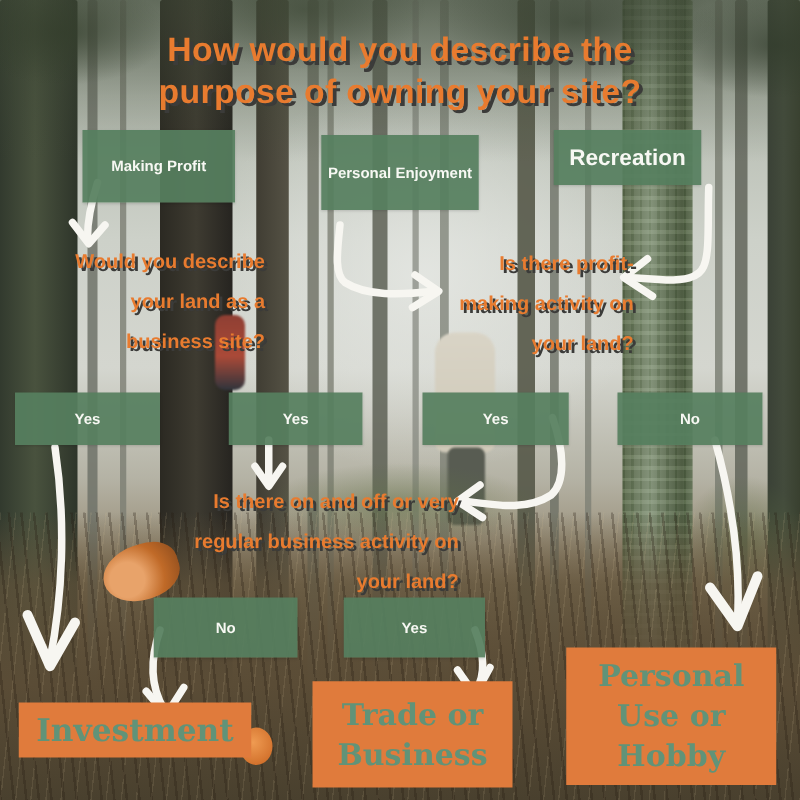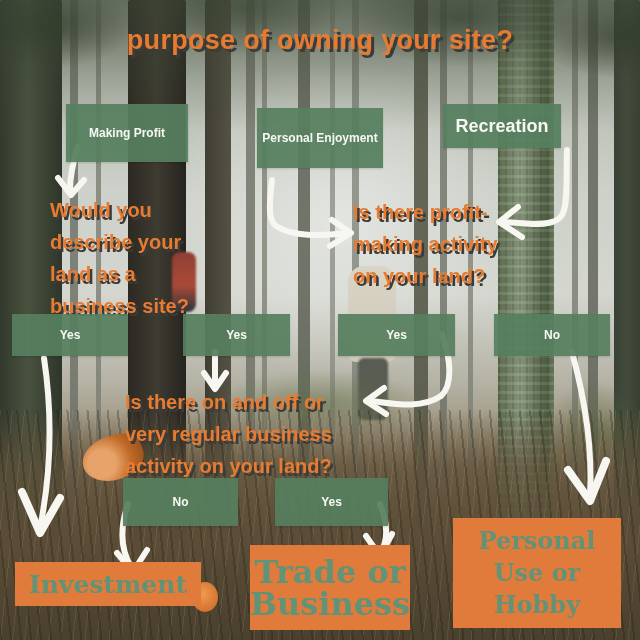--- a/index.html
+++ b/index.html
@@ -64,22 +64,22 @@
   .mushroom{position:absolute;left:192px;top:582px;width:26px;height:30px;border-radius:50%;
     background:radial-gradient(circle at 40% 40%,#ef9b52,#c96420);}
 
   
   .title{position:absolute;left:0;top:24px;width:640px;text-align:center;
     color:#e87b2f;font-weight:800;font-size:27px;line-height:33px;letter-spacing:.3px;
     text-shadow:3px 3px 0 #3b3b39;}
   .gbox{position:absolute;background:rgba(86,127,95,.93);color:#f7f8f3;font-weight:700;
     display:flex;align-items:center;justify-content:center;text-align:center;
     font-size:12px;line-height:27px;box-shadow:0 1px 2px rgba(0,0,0,.15);}
-  .q{position:absolute;color:#e87b2f;font-weight:800;font-size:20px;line-height:32px;
-    text-align:left;text-shadow:2.5px 2.5px 0 #3b3b39;}
+  .q{position:absolute;color:#e87b2f;font-weight:800;font-size:16px;line-height:32px;
+    text-align:right;text-shadow:2.5px 2.5px 0 #3b3b39;}
   .obox{position:absolute;background:#e07b3c;color:#619378;
     font-family:"DejaVu Serif",serif;font-weight:700;text-align:center;
     display:flex;align-items:center;justify-content:center;}
   .arrows{position:absolute;inset:0;pointer-events:none;}
 </style>
 </head>
 <body>
 
 <div class="stage">
 
@@ -157,20 +157,21 @@
       </g>
 
       <g>
         <path d="M 380,504 C 388,524 388,540 381,552"></path>
         <path d="M 366,536 L 380,556 L 392,534"></path>
       </g>
     </g>
   </svg>
 
   <div class="title">
+    <div>How would you describe the</div>
     <div>purpose of owning your site?</div>
   </div>
 
   <div class="gbox" style="left:66px;top:104px;width:122px;height:58px;">
     <span>Making Profit</span>
   </div>
   <div class="gbox" style="left:257px;top:108px;width:126px;height:60px;">
     <span>Personal Enjoyment</span>
   </div>
   <div class="gbox" style="left:443px;top:104px;width:118px;height:44px;font-size:18px;">
@@ -197,20 +198,20 @@
   <div class="gbox" style="left:123px;top:478px;width:115px;height:48px;">
     <span>No</span>
   </div>
   <div class="gbox" style="left:275px;top:478px;width:113px;height:48px;">
     <span>Yes</span>
   </div>
 
   <div class="obox" style="left:15px;top:562px;width:186px;height:44px;font-size:25px;">
     <span>Investment</span>
   </div>
-  <div class="obox" style="left:250px;top:545px;width:160px;height:85px;font-size:32px;line-height:32px;">
+  <div class="obox" style="left:250px;top:545px;width:160px;height:85px;font-size:24px;line-height:32px;">
     <span>Trade or Business</span>
   </div>
   <div class="obox" style="left:453px;top:518px;width:168px;height:110px;font-size:24px;line-height:32px;padding:0 6px;box-sizing:border-box;">
     <span>Personal Use or Hobby</span>
   </div>
 
 </div>
 
 </body></html>

